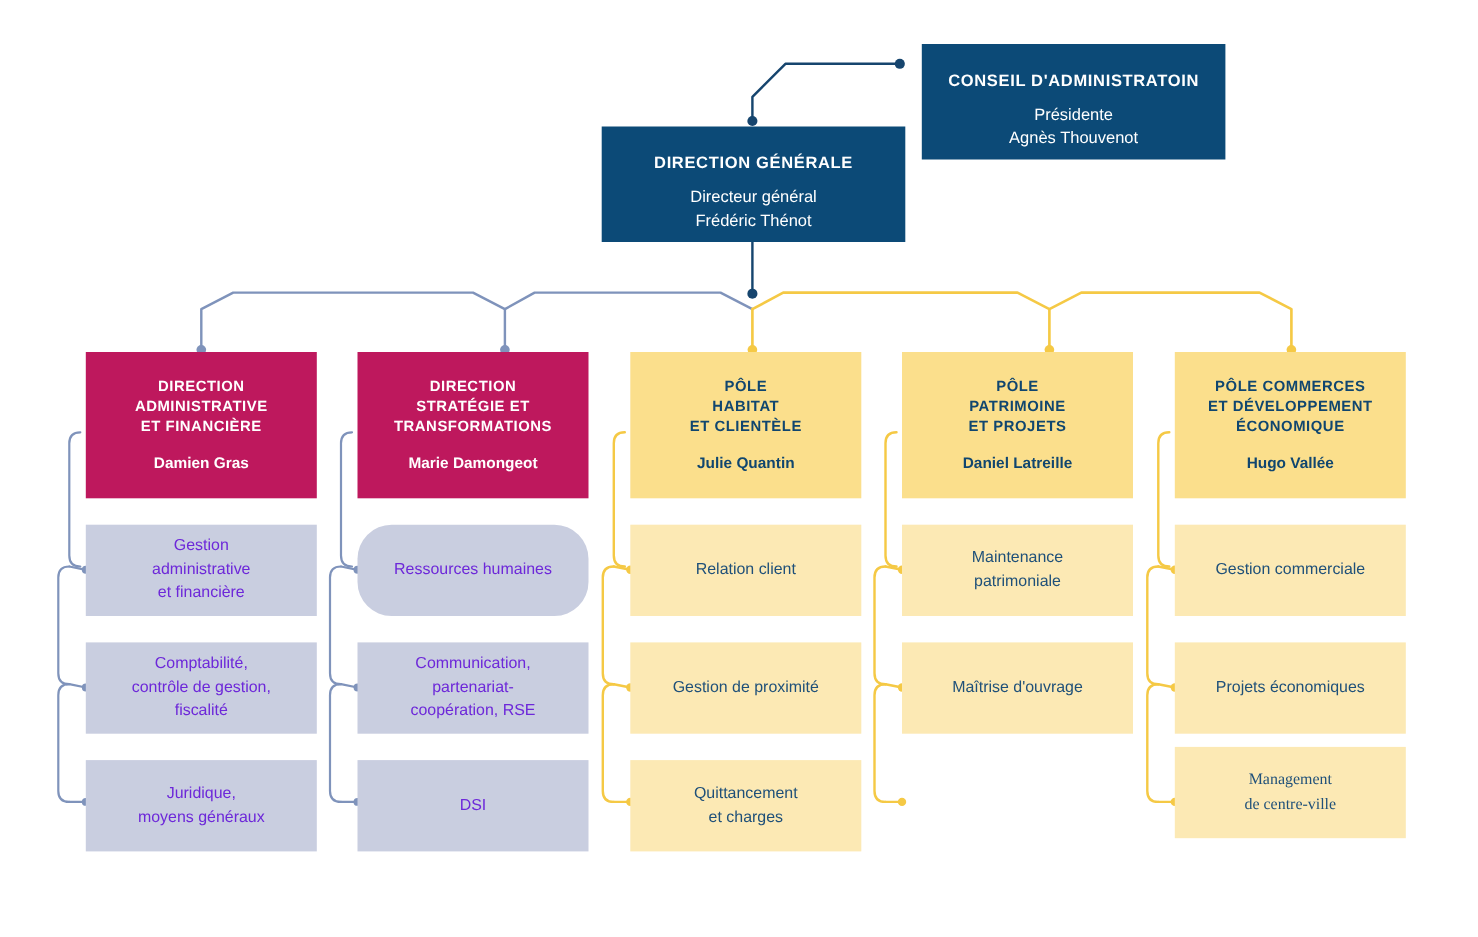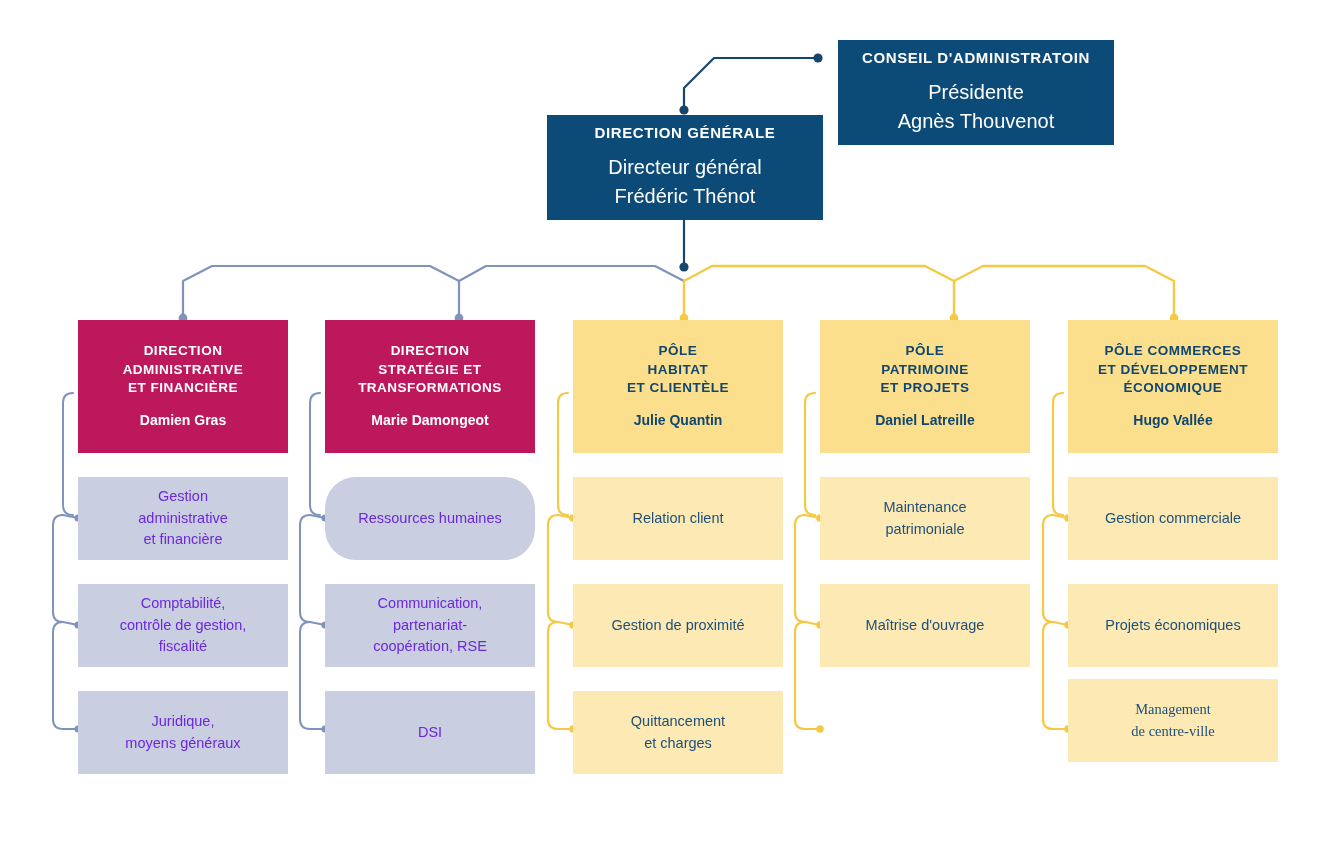--- a/index.html
+++ b/index.html
@@ -26,30 +26,30 @@
     position: absolute;
     display: flex;
     flex-direction: column;
     align-items: center;
     justify-content: center;
     text-align: center;
     padding: 8px 10px;
   }
 
   
-  .card-navy { background: #0c4a77; color: #ffffff; }
+  .card-navy { background: #0c4a77; color: #ffffff; justify-content: flex-end; }
   .card-navy .n-title {
     font-weight: 700;
     font-size: 15px;
     letter-spacing: 0.6px;
     line-height: 1.25;
     margin-bottom: 10px;
   }
   .card-navy .n-sub {
-    font-size: 20px;
+    font-size: 15px;
     font-weight: 400;
     line-height: 1.45;
   }
 
   
   .card-slate { background: #be185d; color: #ffffff; }
   .card-slate .n-title {
     font-weight: 700;
     font-size: 13.5px;
     letter-spacing: 0.5px;

